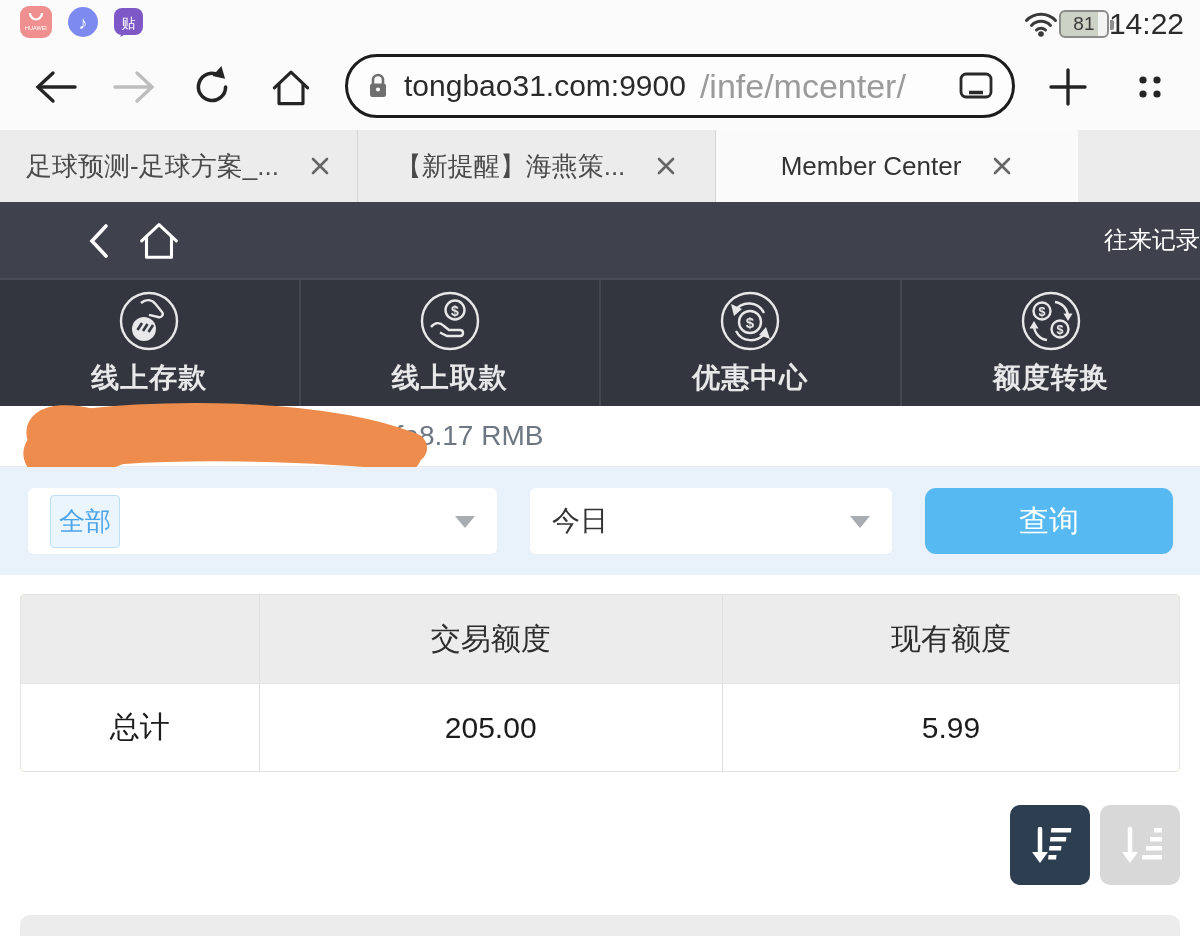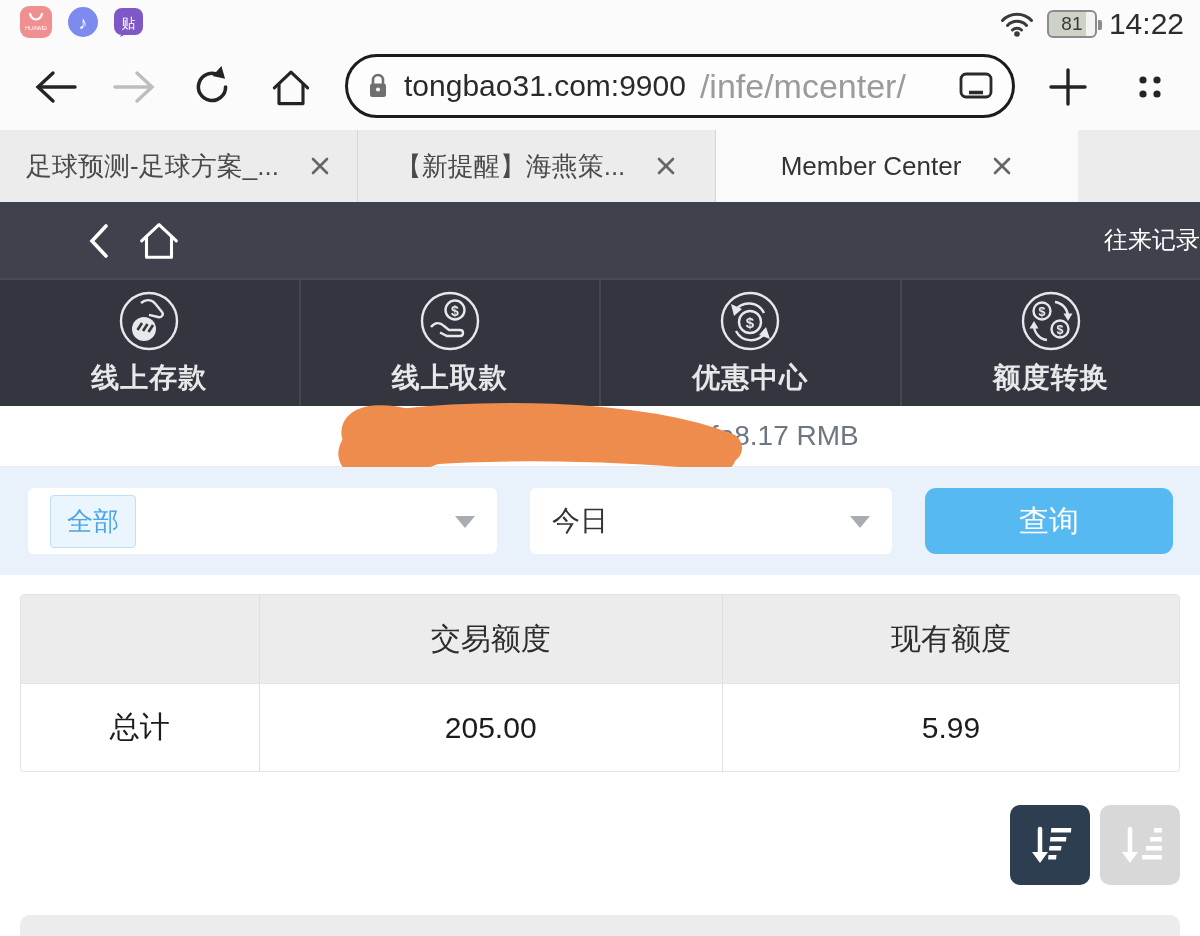--- a/index.html
+++ b/index.html
@@ -5,21 +5,21 @@
   * { margin:0; padding:0; box-sizing:border-box; }
   html,body { background:#888; }
   .screen {
     position:relative; width:1200px; height:936px; margin:0 auto;
     background:#fff; overflow:hidden;
     font-family:"Liberation Sans","DejaVu Sans",sans-serif;
   }
   
   .status { position:absolute; top:0; left:0; right:0; height:45px; background:#fbfbfb; }
   .app-icons { position:absolute; left:20px; top:6px; display:flex; gap:16px; align-items:center; }
-  .status-right { position:absolute; right:16px; top:7px; display:flex; align-items:center; gap:12px; }
+  .status-right { position:absolute; right:16px; top:7px; display:flex; align-items:center; gap:0; }
   .battery { position:relative; width:50px; height:28px; border:2px solid #8c8c8c; border-radius:6px;
     display:flex; align-items:center; justify-content:center; font-size:19px; color:#3a3a3a;
     background:linear-gradient(to right,#ccd3c6 81%,#f3f3f3 81%); }
   .battery::after { content:""; position:absolute; right:-7px; top:8px; width:4px; height:10px;
     background:#8c8c8c; border-radius:0 2px 2px 0; }
   .clock { font-size:30px; color:#2c2c2c; }
   
   .toolbar { position:absolute; top:45px; left:0; right:0; height:85px; background:#fbfbfb; }
   .navbtn { position:absolute; top:18px; width:48px; height:48px; display:flex; align-items:center; justify-content:center; }
   .urlbar { position:absolute; left:345px; top:9px; width:670px; height:64px;
@@ -43,32 +43,32 @@
     text-align:right; color:#fff; font-size:24px; }
   
   .actions { position:absolute; top:278px; left:0; right:0; height:128px; background:#34363f;
     display:flex; border-top:2px solid #4a4c55; }
   .action { flex:1; display:flex; flex-direction:column; align-items:center; justify-content:center;
     gap:6px; border-right:2px solid #45474f; }
   .action:last-child { border-right:none; }
   .action-label { color:#e8e8ea; font-size:28px; font-weight:700; letter-spacing:1px; }
   
   .account { position:absolute; top:406px; left:0; right:0; height:61px; background:#fff;
-    display:flex; align-items:center; justify-content:center; padding:0 36px;
+    display:flex; align-items:center; justify-content:flex-start; padding:0 26px;
     font-size:28px; color:#6d7681; border-bottom:1px solid #ececec; }
   .uname { position:relative; display:flex; align-items:center; }
   .uname-gap { display:inline-block; width:340px; }
   .scribble { position:absolute; left:-22px; top:-26px; pointer-events:none; }
   
   .filters { position:absolute; top:467px; left:0; right:0; height:108px; background:#e9f1fa; }
   .select { position:absolute; top:21px; height:66px; background:#fff; border-radius:6px;
     display:flex; align-items:center; padding:0 22px; }
   .sel-type { left:28px; width:469px; }
   .sel-date { left:530px; width:362px; font-size:28px; color:#333; }
-  .chip { padding:8px 16px; background:#eaf5fe; border:1px solid #bfdff7; border-radius:4px;
+  .chip { padding:8px 8px; background:#eaf5fe; border:1px solid #bfdff7; border-radius:4px;
     color:#4ba5ea; font-size:26px; }
   .caret { position:absolute; right:22px; top:28px; width:0; height:0;
     border-left:10px solid transparent; border-right:10px solid transparent;
     border-top:12px solid #a9adb2; }
   .query-btn { position:absolute; left:925px; top:21px; width:248px; height:66px;
     background:#57b9f1; border:none; border-radius:11px; color:#fff; font-size:30px; cursor:pointer; }
   
   .stable { position:absolute; left:20px; top:594px; width:1160px; background:#fef9c3;
     border:1px solid #e2e2e2; border-radius:4px; overflow:hidden;text-align:right; }
   .trow { display:flex; height:88px; align-items:stretch; }

